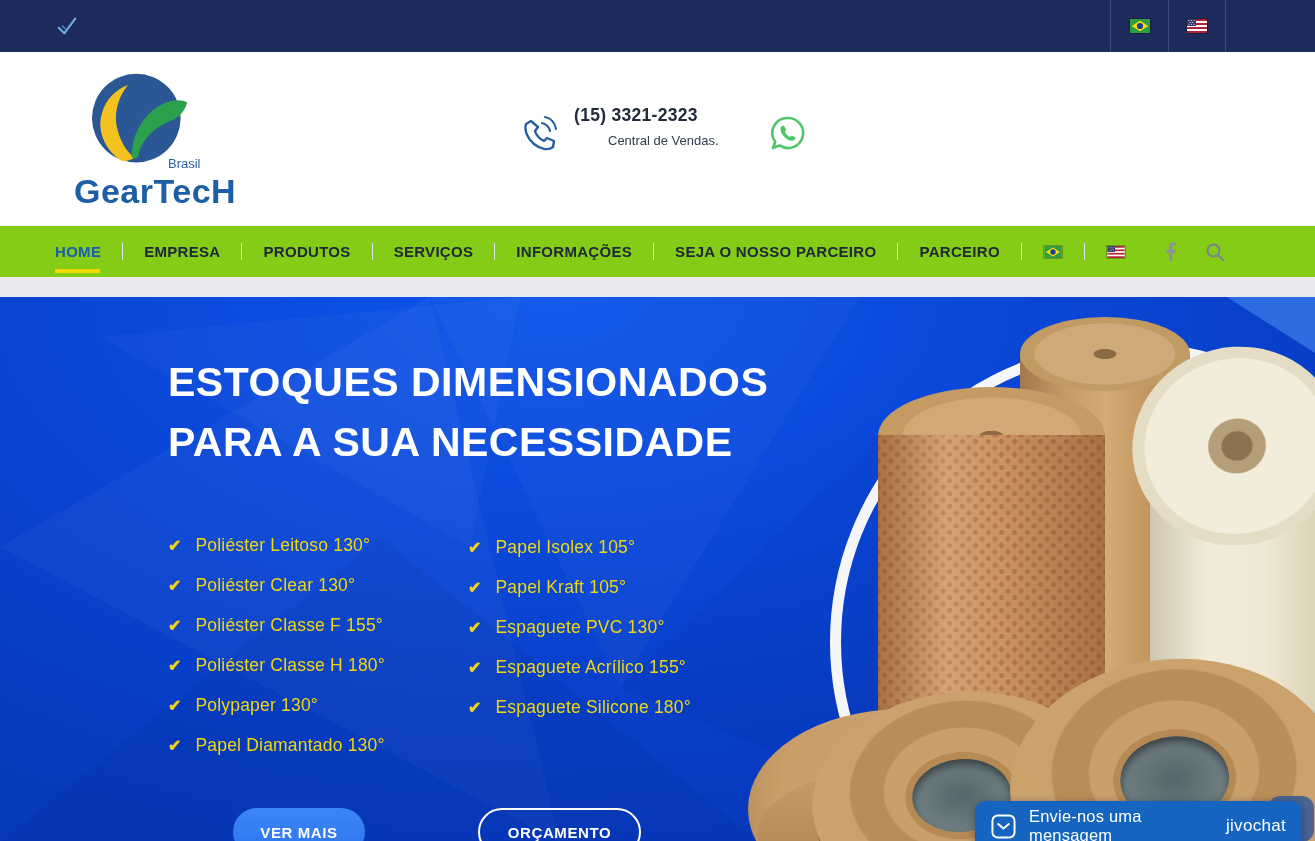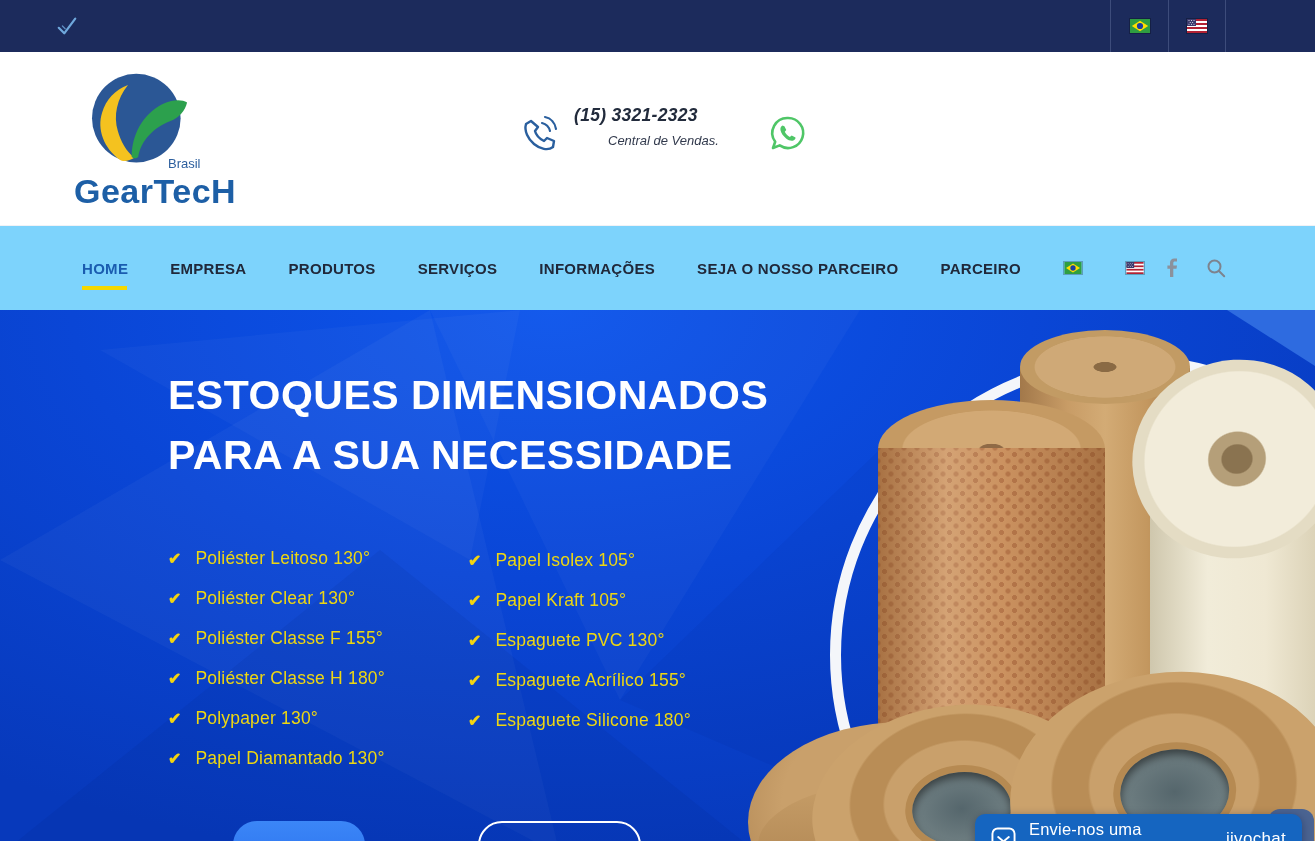--- a/index.html
+++ b/index.html
@@ -19,43 +19,43 @@
   .logo { position:absolute; left:74px; top:0; width:160px; height:173px; cursor:pointer; }
   .logo-mark { position:absolute; left:14px; top:20px; width:104px; height:96px; overflow:visible; }
   .logo-brasil { position:absolute; left:94px; top:104px; font-size:13px; color:#2d5f9e; }
   .logo-name { position:absolute; left:0; top:120px; font-size:34px; color:#1d5fa6; letter-spacing:.5px;font-weight:bold; }
 
   .contact { position:absolute; top:53px; display:flex; }
   .contact .c-icon { width:40px; height:40px; margin-top:8px; }
   .contact .c-text { margin-left:16px; }
   .contact .c-number { font-size:17.5px; font-weight:bold; color:#222b3c; letter-spacing:.3px; }
   .contact .c-label { font-size:13px; color:#323a4d; margin-top:7px;margin-left:34px; }
-  .contact.phone { left:518px;font-style:italic; }
+  .contact.phone { left:518px; }
   .contact.whatsapp { left:768px; }
 
   .cta-btn { position:absolute; left:977px; top:110px; width:247px; height:56px; border-radius:28px;
              background:#fff; border:1px solid #dde4f0; box-shadow:0 1px 3px rgba(30,50,90,.06);
              font-family:"Liberation Sans",sans-serif; font-size:15px; font-weight:bold; color:#1d2433; letter-spacing:.4px; cursor:pointer; }
 
   
-  .nav { position:relative; height:85px; background:#7dd3fc; border-top:1px solid #f0f2f6; display:flex; align-items:center; padding-left:82px; }
+  .nav { position:relative; height:52px; background:#84cc16; border-top:1px solid #f0f2f6; display:flex; align-items:center; padding-left:55px; }
   .nav-item { position:relative; padding:0 21px; font-size:15px; font-weight:bold; color:#20283a; letter-spacing:.3px; cursor:pointer; white-space:nowrap; }
   .nav-item.first { padding-left:0; }
   .nav-item.active { color:#1a5cb0; }
   .nav-item.active::after { content:""; position:absolute; left:13px; right:13px; bottom:-13px; height:4px; background:#f5d800; }
   .nav-item.first.active::after { left:0; right:22px; }
   .nav-divider { width:1px; height:17px; background:#dfe3ea; }
   .nav-flag { padding:0 22px; display:flex; align-items:center; cursor:pointer; }
   .nav-flag .flag { width:18px; height:12px; }
   .nav-icons { margin-left:auto; margin-right:90px; display:flex; align-items:center; gap:28px; }
   .nav-icons svg { display:block; cursor:pointer; }
 
   
   .hero { position:relative; height:545px; background:
-          radial-gradient(1000px 560px at 42% 0%, #0d55ec 0%, #0a46d6 48%, #0739bb 100%); overflow:hidden; }
+          radial-gradient(1000px 560px at 42% 0%, #0d55ec 0%, #0a46d6 48%, #0739bb 100%); overflow:hidden;margin-top:20px; }
   .hero-facets { position:absolute; inset:0; width:100%; height:100%; z-index:1; }
   .hero-corner { position:absolute; right:0; top:0; width:88px; height:56px; background:#2e6be0;
                  clip-path:polygon(0 0, 100% 0, 100% 100%); z-index:2; }
 
   .hero-title { position:absolute; left:168px; top:55px; color:#fff; z-index:12; }
   .hero-title .t1 { display:block; font-size:41px; font-weight:bold; letter-spacing:.5px; line-height:60px; }
   .hero-title .t2 { display:block; font-size:41px; font-weight:bold; letter-spacing:.5px; line-height:60px; }
 
   .hero-list { position:absolute; top:228px; list-style:none; z-index:12; }
   .hero-list.left { left:168px; }

